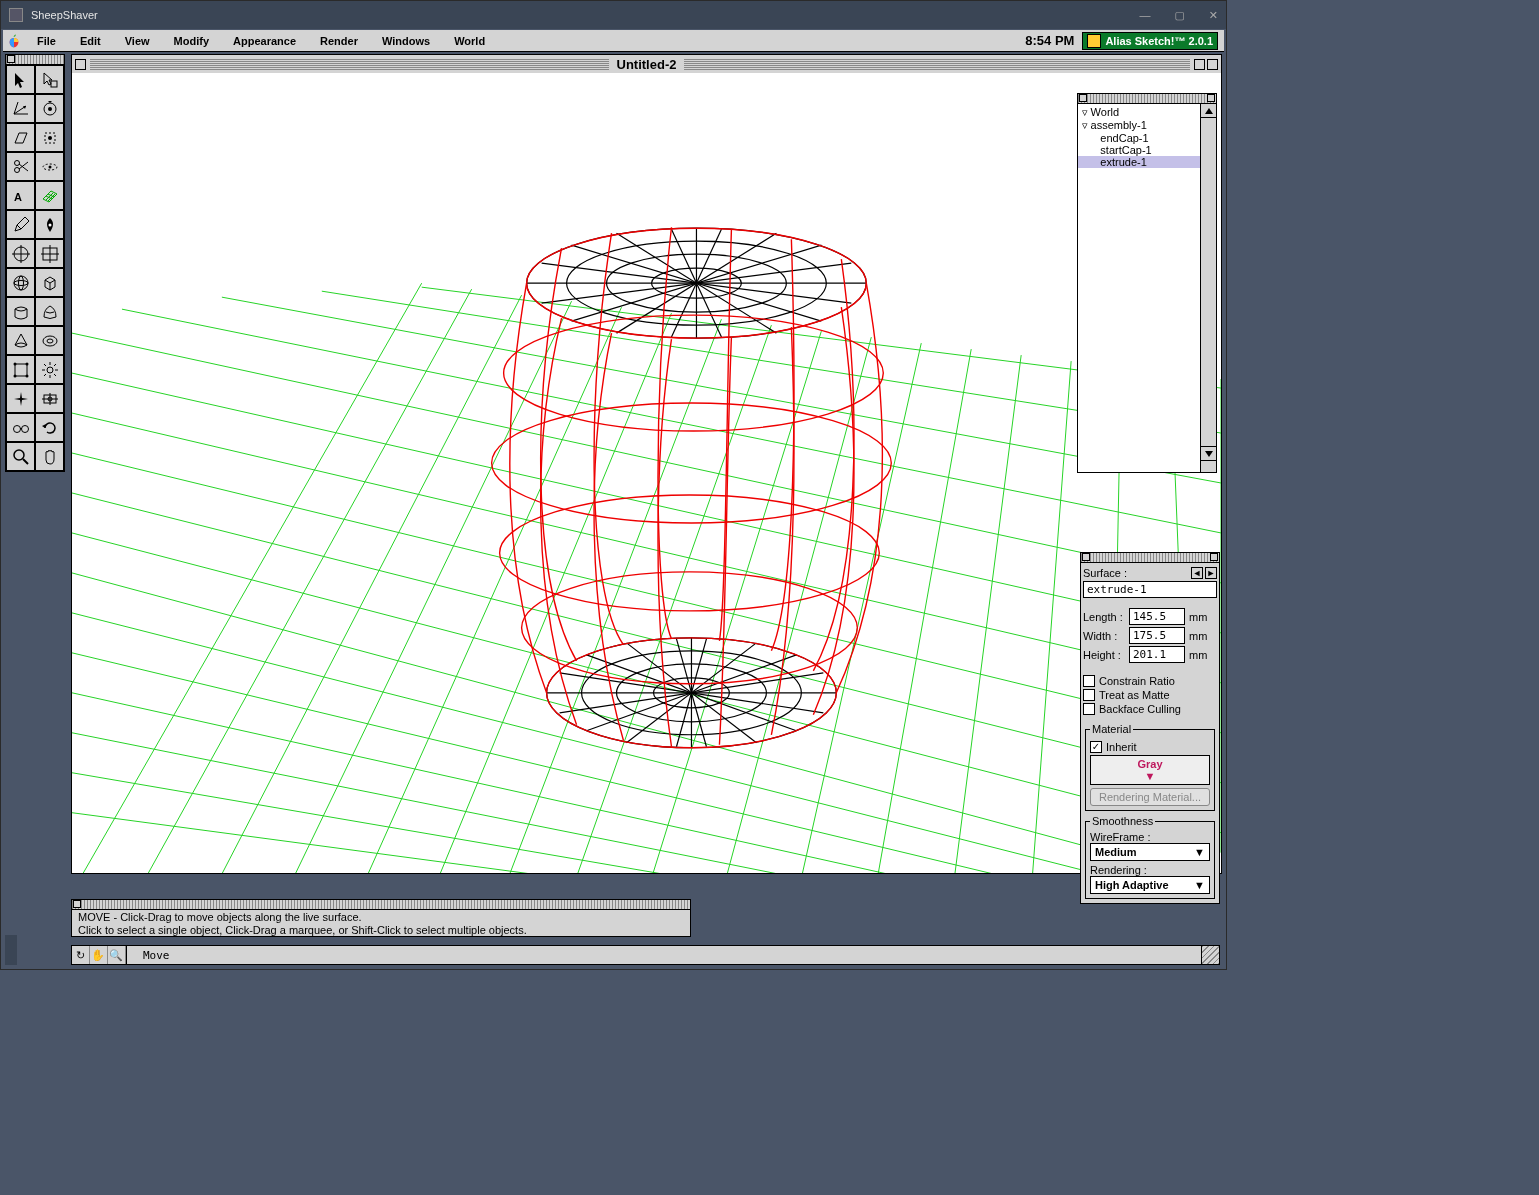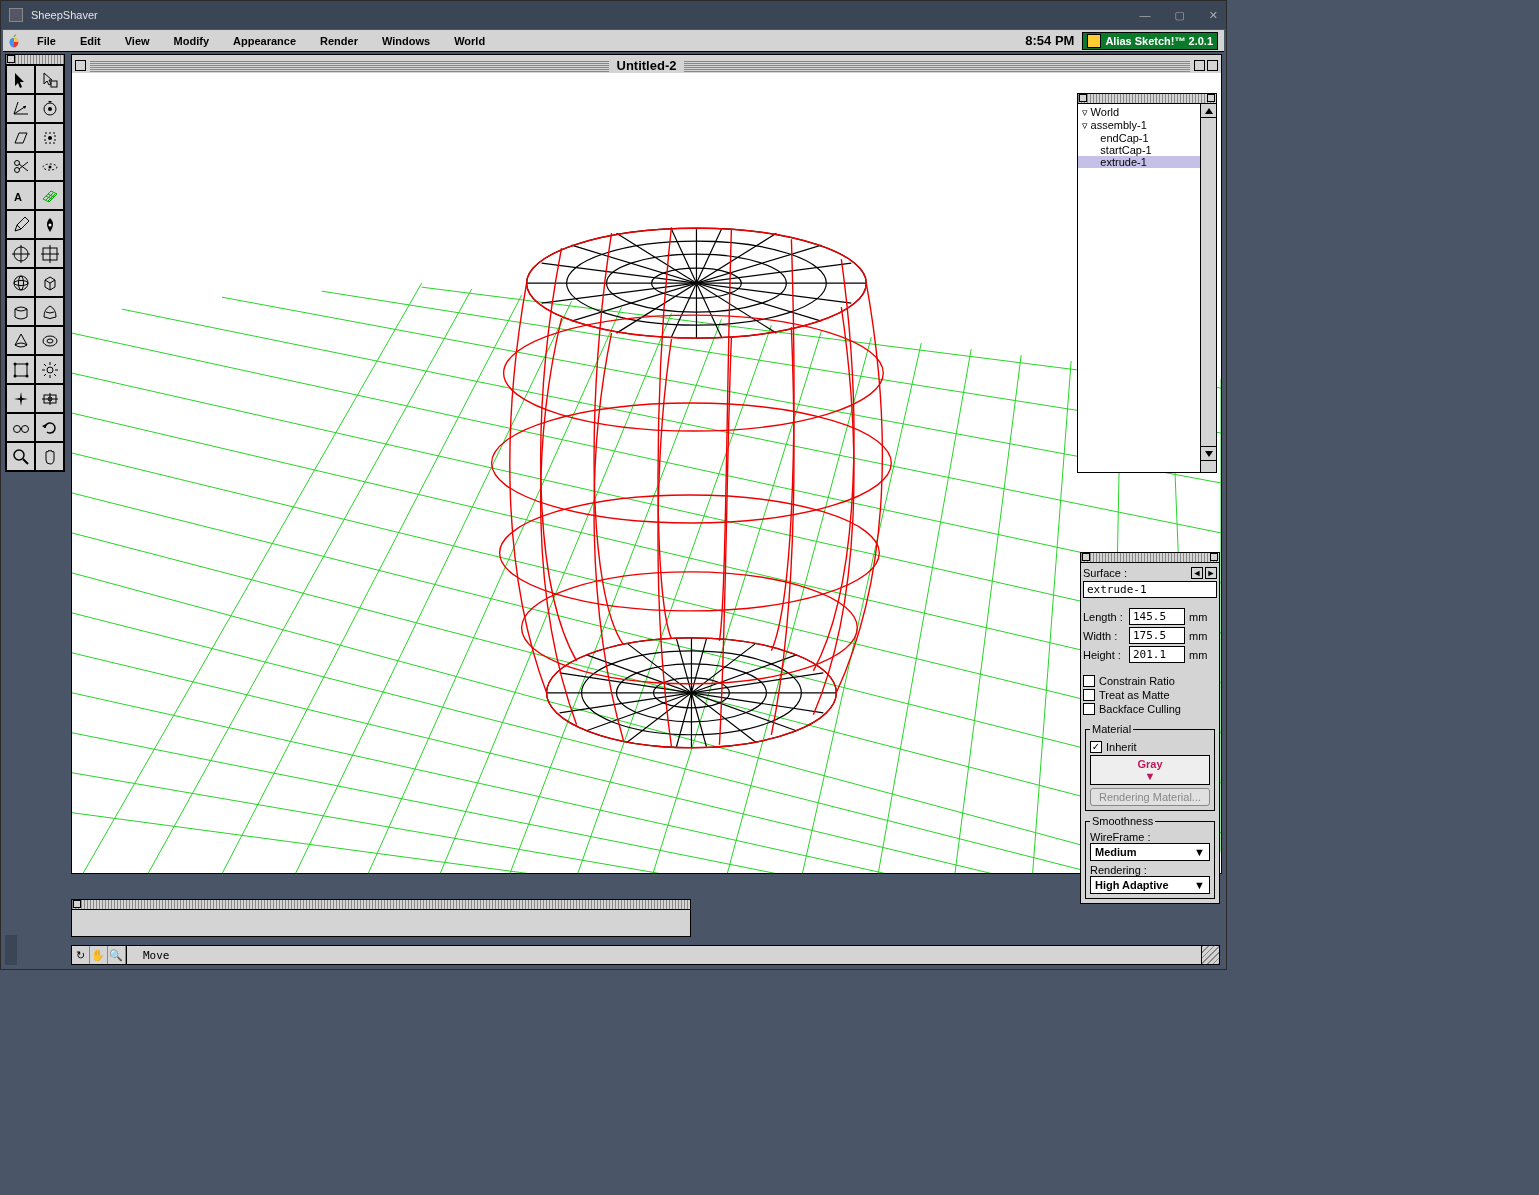--- a/index.html
+++ b/index.html
@@ -27,21 +27,21 @@
 
 .tool-palette { position: absolute; left: 2px; top: 2px; width: 60px; background: #d4d4d4; border: 1px solid #000; }
 .tp-head { height: 10px; background: repeating-linear-gradient(90deg,#888 0 1px,#d4d4d4 1px 3px); border-bottom: 1px solid #000; position: relative; }
 .tp-head .close { position:absolute; left:1px; top:0; width:8px; height:8px; background:#d4d4d4; border:1px solid #000;}
 .tool-row { display: flex; }
 .tool-btn { width: 29px; height: 29px; border: 1px solid #000; background: #d4d4d4; display: flex; align-items: center; justify-content: center; cursor: pointer; }
 .tool-btn svg { width: 18px; height: 18px; }
 
 
 .doc-window { position: absolute; left: 68px; top: 2px; right: 2px; height: 820px; background: #fff; border: 1px solid #000; }
-.doc-titlebar { height: 24px; background: #d4d4d4; border-bottom: 3px solid #b91c1c; display: flex; align-items: center; position: relative; }
+.doc-titlebar { height: 24px; background: #d4d4d4; border-bottom: 6px solid #b91c1c; display: flex; align-items: center; position: relative; }
 .doc-titlebar .stripes { flex: 1; height: 12px; background: repeating-linear-gradient(0deg,#888 0 1px,#d4d4d4 1px 2px); margin: 0 4px; }
 .doc-titlebar .close { width: 11px; height: 11px; border: 1px solid #000; background: #d4d4d4; margin-left: 3px; }
 .doc-titlebar .title { position: absolute; left: 50%; transform: translateX(-50%); background: #d4d4d4; padding: 0 8px; font-size: 13px; font-weight: bold; }
 .doc-titlebar .wr { display:flex; gap:2px; margin-right:3px;}
 .doc-titlebar .wr div { width:11px; height:11px; border:1px solid #000; }
 .canvas { position: absolute; left: 0; top: 18px; right: 0; bottom: 0; background: #fff; overflow: hidden; }
 
 
 .outliner { position: absolute; right: 4px; top: 20px; width: 140px; height: 380px; background: #fff; border: 1px solid #000; }
 .outliner .head { height: 10px; background: repeating-linear-gradient(90deg,#888 0 1px,#d4d4d4 1px 3px); border-bottom: 1px solid #000; position:relative;}
@@ -571,20 +571,24 @@
             <span>High Adaptive</span>
             <span>▼</span>
           </div>
       </fieldset>
     </div>
 
     <div class="hint">
       <div class="head">
           <div class="close"></div>
         </div>
+      <div class="body">
+        <div>MOVE - Click-Drag to move objects along the live surface.</div>
+        <div>Click to select a single object, Click-Drag a marquee, or Shift-Click to select multiple objects.</div>
+      </div>
     </div>
 
     <div class="status">
       <div class="mini">
         <div>↻</div>
         <div>✋</div>
         <div>🔍</div>
       </div>
       <div class="mode">Move</div>
       <div class="grow"></div>

